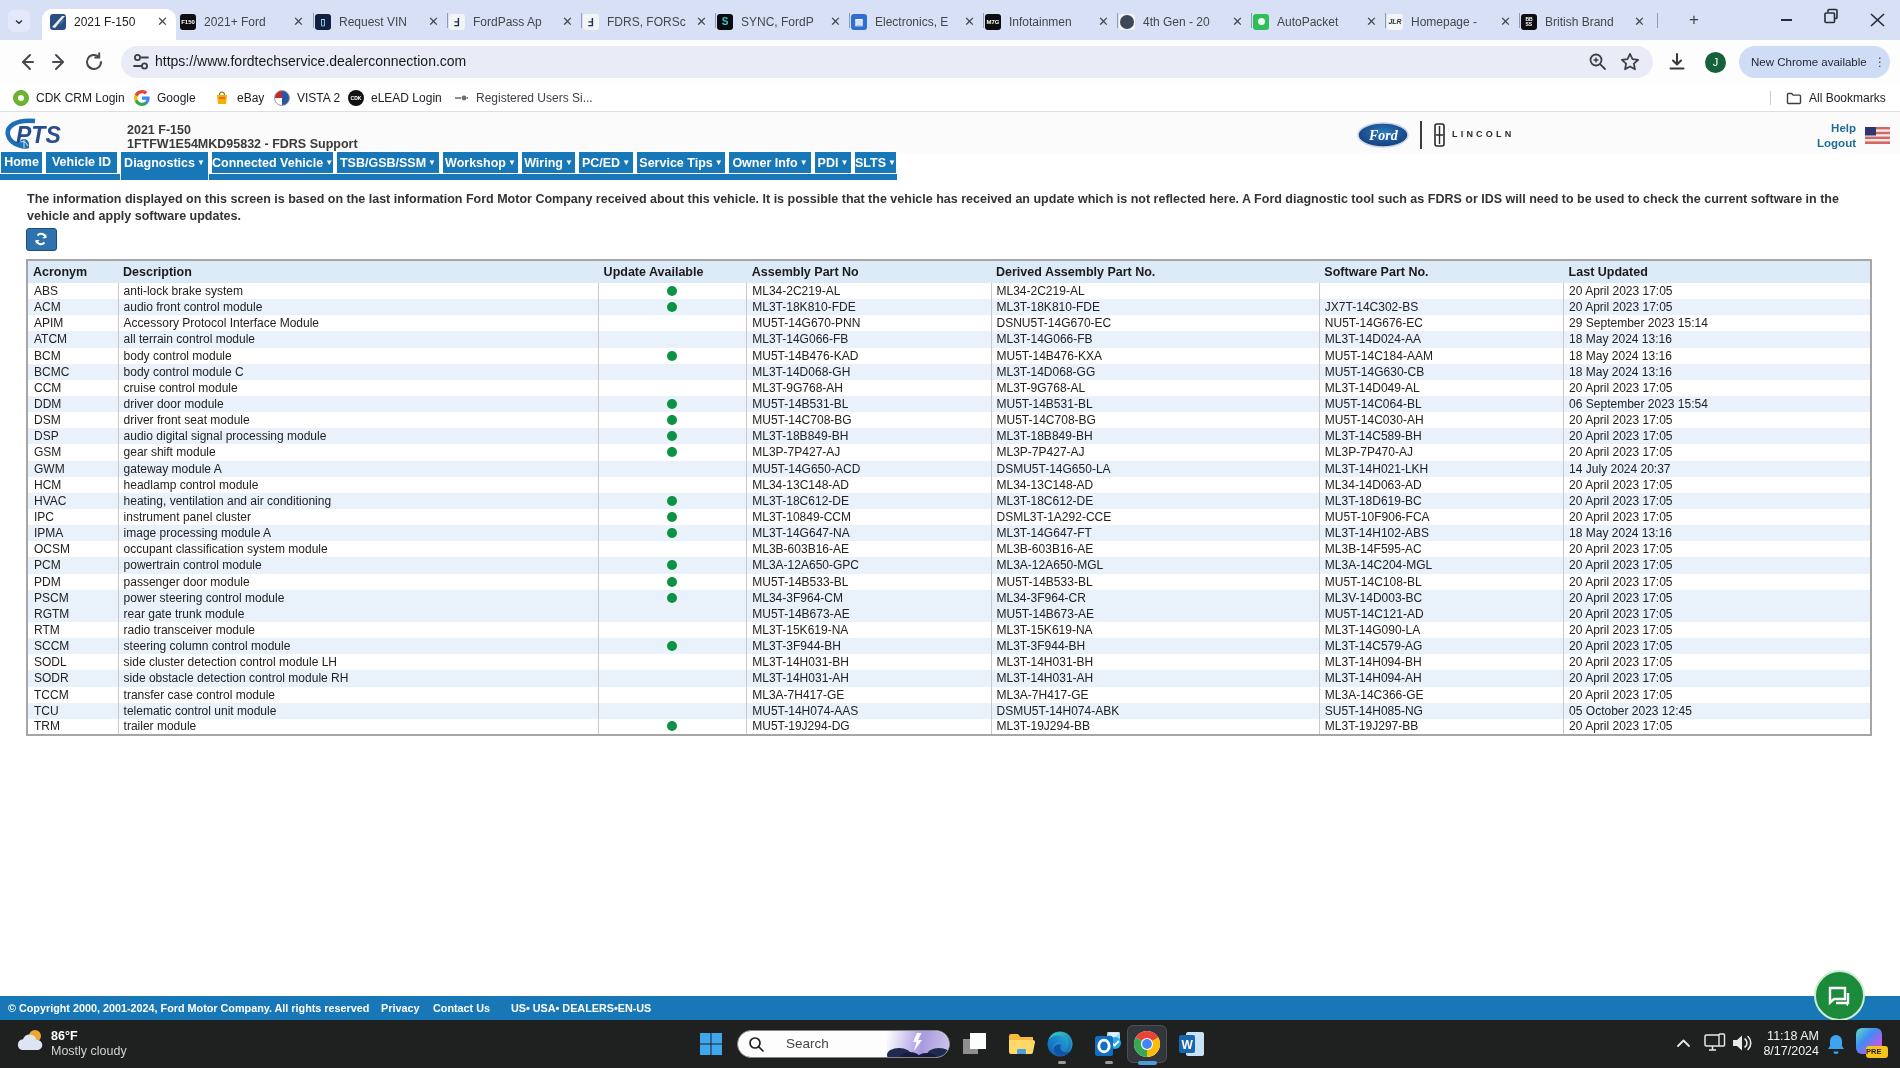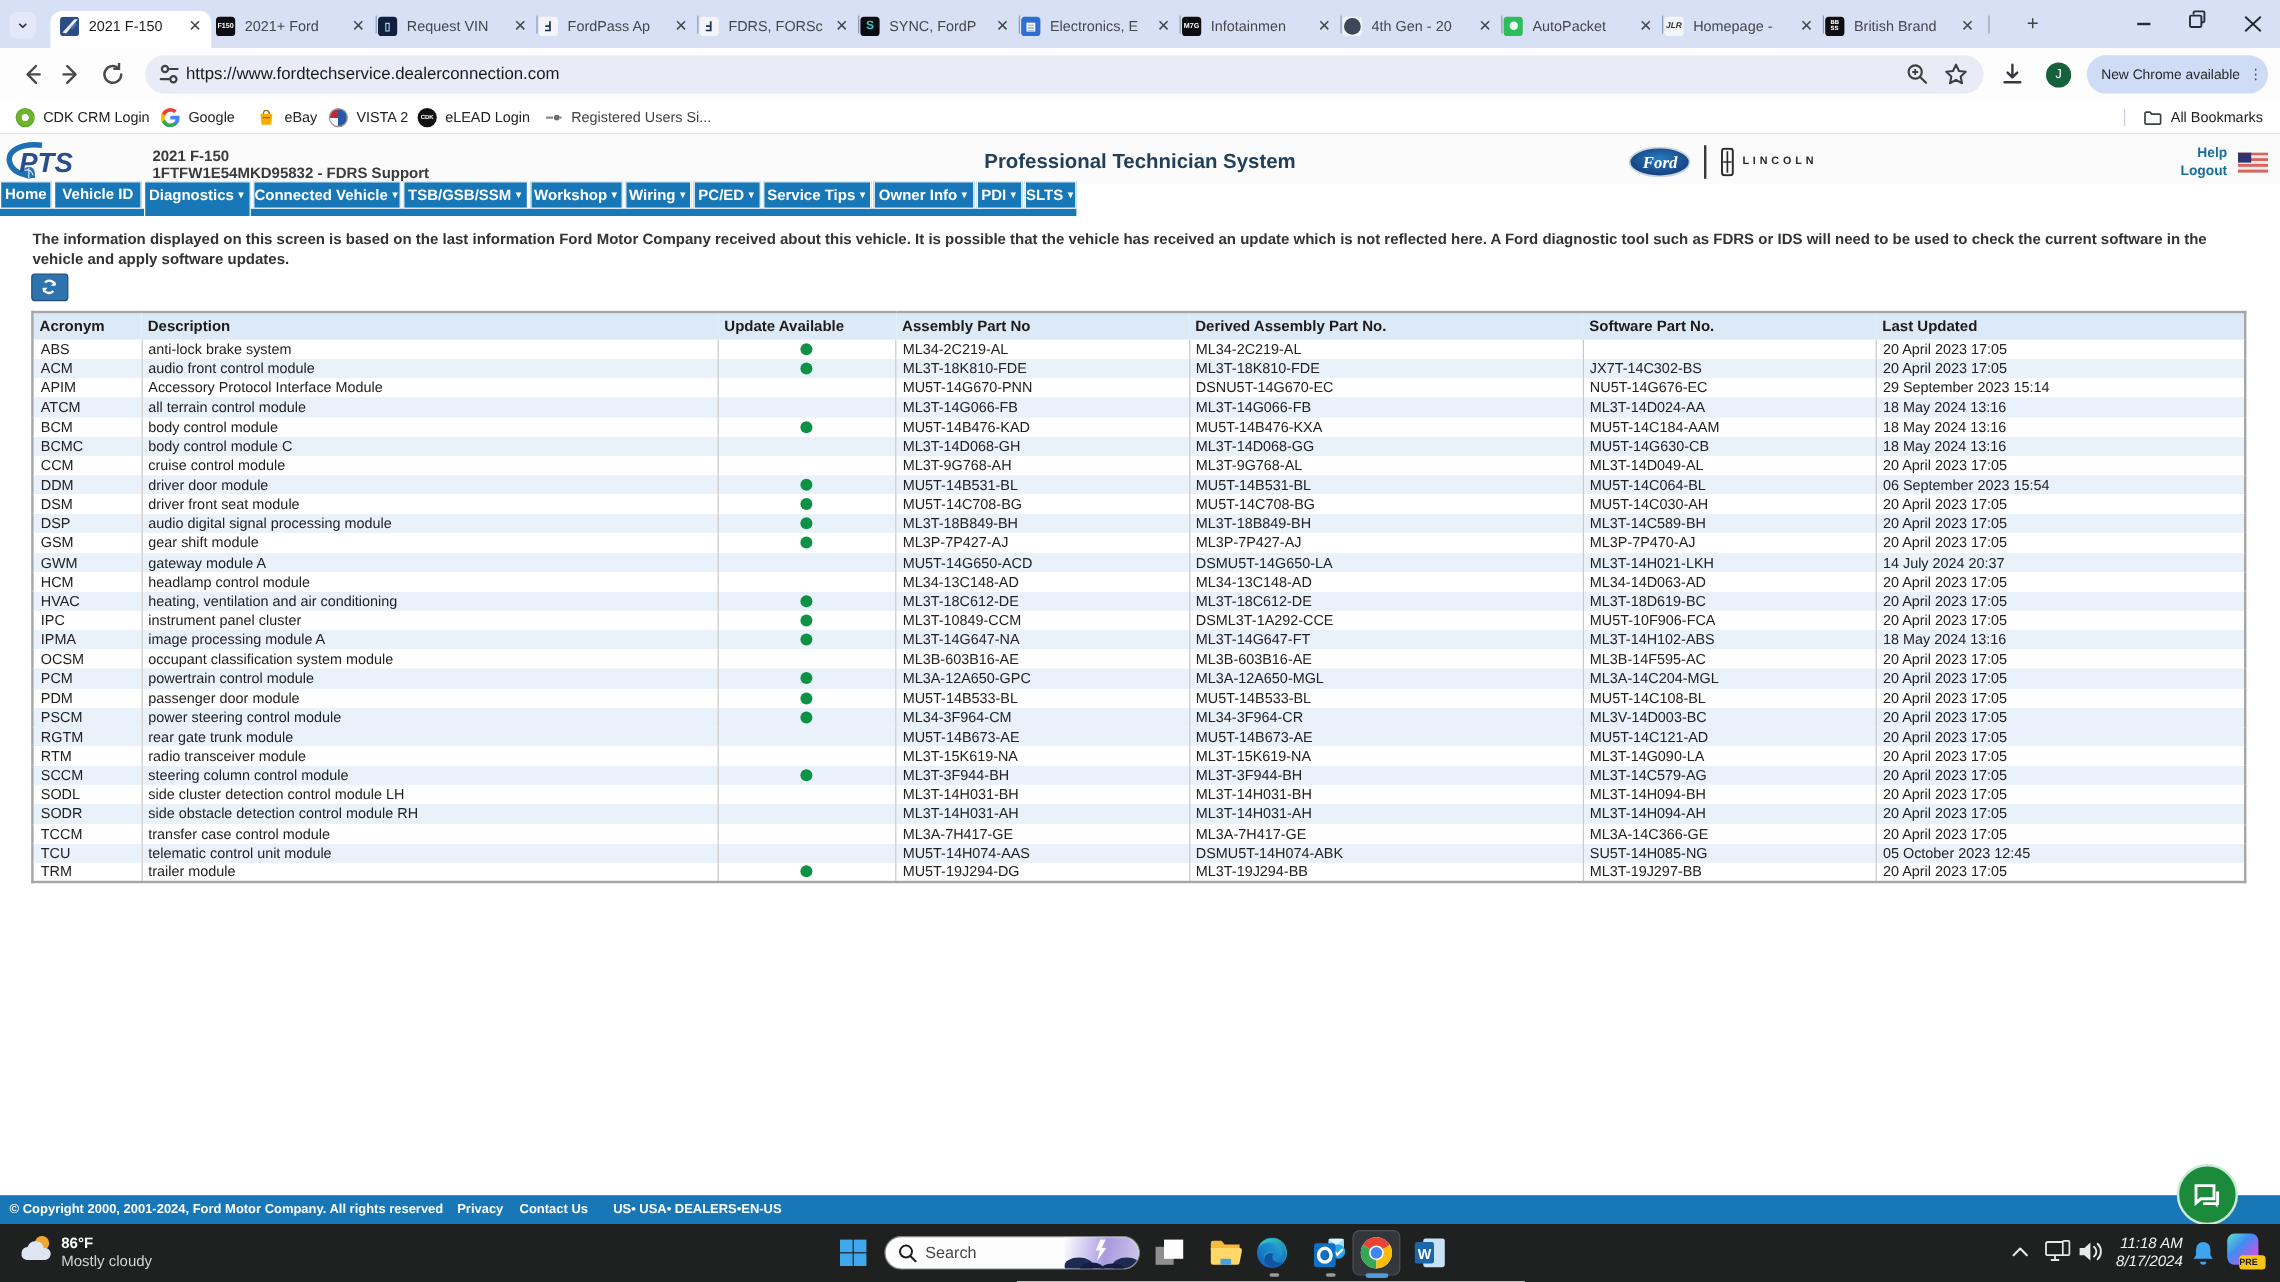--- a/index.html
+++ b/index.html
@@ -236,21 +236,20 @@
 </div>
 
 <div id="pghead">
   <svg class="abs" style="left:5px;top:6px;width:58px;height:32px;" viewBox="0 0 58 32">
     <path d="M30 3 C10 1 1 9 3 17 C5 25 14 29 24 28" stroke="#1c6fb4" stroke-width="4.5" fill="none"></path>
     <text x="11" y="25" font-family="Liberation Sans" font-size="23" font-weight="bold" font-style="italic" fill="#2a4d8e">PTS</text>
     <circle cx="19" cy="26" r="5" fill="#2172b4"></circle>
     <path d="M15.5 24 a5 5 0 0 1 7 4 M19 21.5 v9" stroke="#d8e6f2" stroke-width="1" fill="none"></path>
   </svg>
   <div class="abs" style="left:127px;top:11px;font-size:12.5px;font-weight:bold;color:#3a3a3a;line-height:14px;">2021 F-150<br>1FTFW1E54MKD95832 - FDRS Support</div>
-  <div class="abs" style="left:0;top:13px;width:1900px;text-align:center;font-size:17px;font-weight:bold;color:#23405a;">Professional Technician System</div>
   <svg class="abs" style="left:1357px;top:10px;width:52px;height:26px;" viewBox="0 0 104 52">
     <defs>
         <radialGradient id="fg" cx="50%" cy="40%" r="70%">
           <stop offset="0%" stop-color="#2a7bc0"></stop>
           <stop offset="60%" stop-color="#1b4e8f"></stop>
           <stop offset="100%" stop-color="#123869"></stop>
         </radialGradient>
       </defs>
     <ellipse cx="52" cy="26" rx="50" ry="24" fill="url(#fg)" stroke="#c9d4e2" stroke-width="3"></ellipse>
     <text x="24" y="36" font-family="Liberation Serif" font-style="italic" font-weight="bold" font-size="28" fill="#fff">Ford</text>
@@ -630,21 +629,21 @@
       <rect x="12.5" y="1" width="10.5" height="10.5" fill="#3fa7ec"></rect>
     <rect x="1" y="12.5" width="10.5" height="10.5" fill="#3fa7ec"></rect>
       <rect x="12.5" y="12.5" width="10.5" height="10.5" fill="#3fa7ec"></rect>
   </svg>
 
   <div class="abs" style="left:737px;top:10px;width:213px;height:28px;background:#fdfdfd;border:1px solid #858585;border-radius:14px;overflow:hidden;">
     <svg style="position:absolute;left:10px;top:5px;width:17px;height:17px;" viewBox="0 0 17 17">
         <circle cx="7" cy="7" r="5" stroke="#1f1f1f" stroke-width="1.7" fill="none"></circle>
         <path d="M10.8 10.8 L15 15" stroke="#1f1f1f" stroke-width="1.7" stroke-linecap="round"></path>
       </svg>
-    <div style="position:absolute;left:33px;top:5px;font-size:13.5px;color:#454545;">Search</div>
+    <div style="position:absolute;left:48px;top:5px;font-size:13.5px;color:#454545;">Search</div>
     <div style="position:absolute;right:0;top:0;width:62px;height:28px;background:linear-gradient(100deg,#fdfdfd 0%,#d8d2f2 25%,#a89ade 55%,#cfc6ec 100%);border-radius:0 14px 14px 0;">
       <svg style="position:absolute;left:0;top:0;width:62px;height:28px;" viewBox="0 0 62 28">
         <path d="M30 2 l-4 9 h3.5 L27 20 L35 9 h-4 l3.5-7 z" fill="#fff" opacity=".95"></path>
         <ellipse cx="12" cy="24" rx="12" ry="7" fill="#1e2a52"></ellipse>
         <ellipse cx="23" cy="27" rx="10" ry="6" fill="#151d3e"></ellipse>
         <ellipse cx="52" cy="24" rx="12" ry="7" fill="#1e2a52"></ellipse>
         <ellipse cx="40" cy="27" rx="10" ry="5" fill="#151d3e"></ellipse>
       </svg>
     </div>
   </div>
@@ -710,20 +709,20 @@
     </svg>
   <svg class="abs" style="left:1704px;top:13px;width:22px;height:20px;" viewBox="0 0 22 20">
       <rect x="1" y="2" width="15" height="11" rx="1.5" stroke="#e8e8e8" stroke-width="1.5" fill="none"></rect>
       <path d="M5 17 h7 M8.5 13 v4" stroke="#e8e8e8" stroke-width="1.5"></path>
       <rect x="15" y="1" width="5.5" height="12" rx="1" fill="#1f2020" stroke="#e8e8e8" stroke-width="1.4"></rect>
     </svg>
   <svg class="abs" style="left:1731px;top:13px;width:22px;height:20px;" viewBox="0 0 22 20">
       <path d="M2 7 h4 l5 -4.5 v15 L6 13 H2 z" fill="#e8e8e8"></path>
       <path d="M14 6 a5 5 0 0 1 0 8 M17 3.5 a9 9 0 0 1 0 13" stroke="#e8e8e8" stroke-width="1.6" fill="none" stroke-linecap="round"></path>
     </svg>
-  <div class="abs" style="left:1757px;top:9px;width:62px;text-align:right;color:#f2f2f2;font-size:12.5px;line-height:15px;font-style:italic;">11:18 AM<br>8/17/2024</div>
+  <div class="abs" style="left:1757px;top:9px;width:62px;text-align:right;color:#f2f2f2;font-size:12.5px;line-height:15px;">11:18 AM<br>8/17/2024</div>
   <svg class="abs" style="left:1826px;top:13px;width:20px;height:22px;" viewBox="0 0 20 22">
       <path d="M10 2 a6 6 0 0 1 6 6 v5 l2 3 H2 l2-3 V8 a6 6 0 0 1 6-6 z" fill="#3ea4f0"></path>
       <path d="M7.5 18.5 a2.5 2.5 0 0 0 5 0 z" fill="#3ea4f0"></path>
     </svg>
   <div class="abs" style="left:1856px;top:8px;width:26px;height:26px;border-radius:6px;background:linear-gradient(135deg,#5fe0c8 0%,#3f8cf3 40%,#b95be8 75%,#e55fb4 100%);"></div>
   <div class="abs" style="left:1866px;top:26px;width:22px;height:12px;border-radius:3px;background:#f5c518;color:#1a1a1a;font-size:7.5px;font-weight:bold;line-height:12px;">PRE</div>
 </div>
 
 </body></html>

